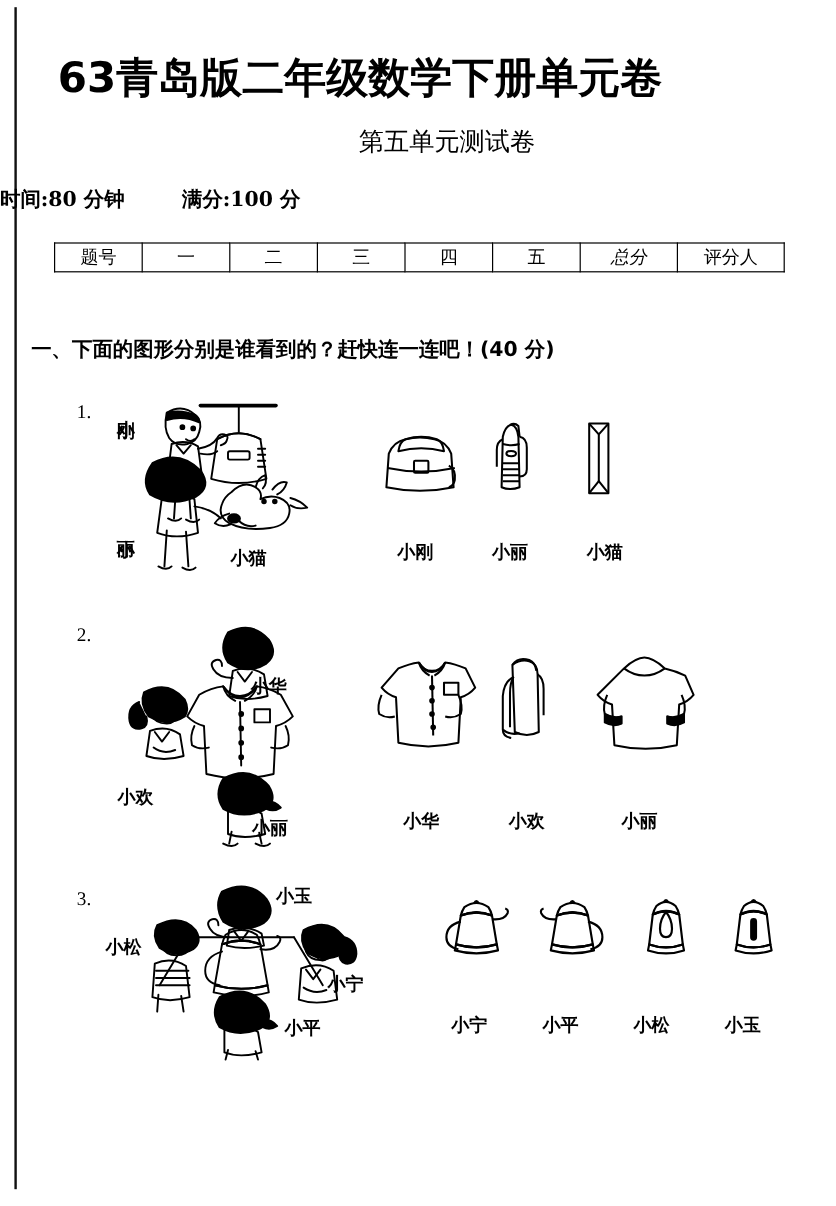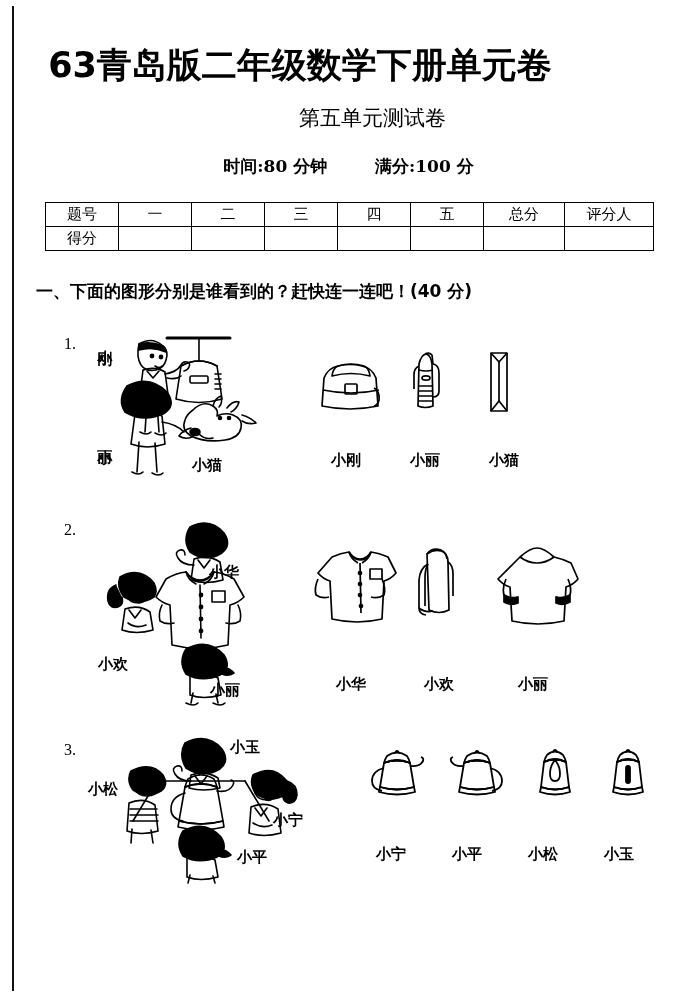--- a/index.html
+++ b/index.html
@@ -47,21 +47,21 @@
     text-align: center;
     font-size: 21px;
     font-family: "DejaVu Serif", serif;
     padding-left: 24px;
   }
   .meta-line {
     position: absolute;
     left: 0;
     top: 155px;
     width: 697px;
-    text-align: center;
+    text-align: left;
     font-size: 17px;
     font-weight: bold;
     font-family: "DejaVu Serif", serif;
   }
   .meta-line .gap {
     display: inline-block;
     width: 36px;
   }
 
   
@@ -77,27 +77,27 @@
     border: 1px solid #000000;
     height: 23px;
     text-align: center;
     vertical-align: middle;
     font-size: 15px;
     font-family: "DejaVu Serif", serif;
     padding: 0;
   }
   .score-table .col-label { width: 72px; margin-top: 44px; }
   .score-table .col-num   { width: 72px; }
-  .score-table .col-total { width: 80px; }
+  .score-table .col-total { width: 80px; font-style: italic; }
   .score-table .col-rater { width: 88px; }
 
   
   .section-heading {
     position: absolute;
-    left: 36px;
+    left: 26px;
     top: 280px;
     font-size: 17px;
     font-weight: bold;
     font-family: "DejaVu Sans", sans-serif;
     white-space: nowrap;
   }
 
   
   .problem {
     position: absolute;
@@ -156,30 +156,20 @@
       <tr>
     <td class="col-label">题号</td>
     <td class="col-num">一</td>
     <td class="col-num">二</td>
     <td class="col-num">三</td>
     <td class="col-num">四</td>
     <td class="col-num">五</td>
     <td class="col-total">总分</td>
     <td class="col-rater">评分人</td>
   </tr>
-  <tr>
-    <td class="col-label">得分</td>
-    <td class="col-num"></td>
-    <td class="col-num"></td>
-    <td class="col-num"></td>
-    <td class="col-num"></td>
-    <td class="col-num"></td>
-    <td class="col-total"></td>
-    <td class="col-rater"></td>
-  </tr>
 </tbody>
   </table>
 
 <div class="section-heading">一、下面的图形分别是谁看到的？赶快连一连吧！(40 分)</div>
 
 <div class="problem" id="problem-1">
 
   <div class="problem-number" style="left:64px; top:5px;">1.</div>
 
   <div class="art" style="left:95px; top:0px;">

